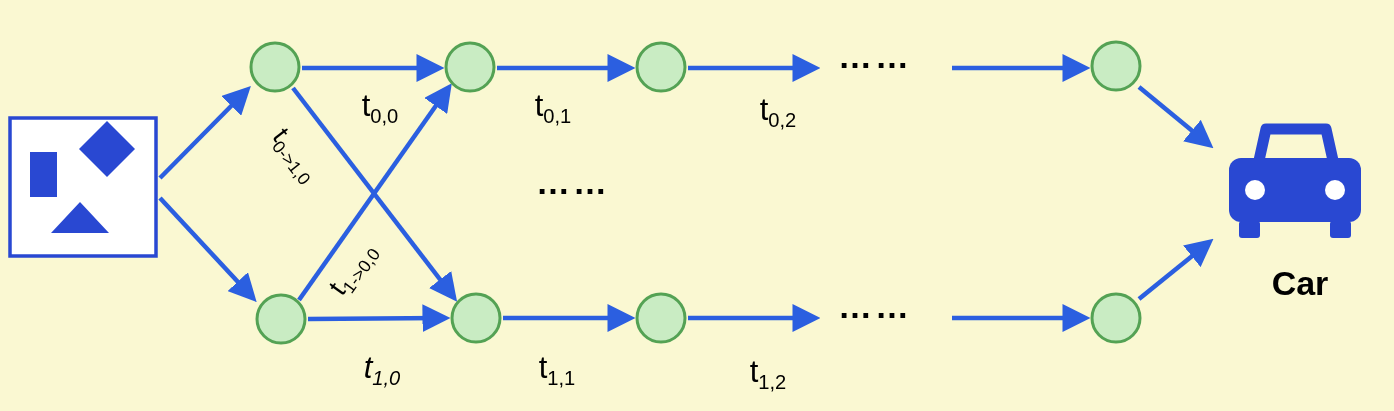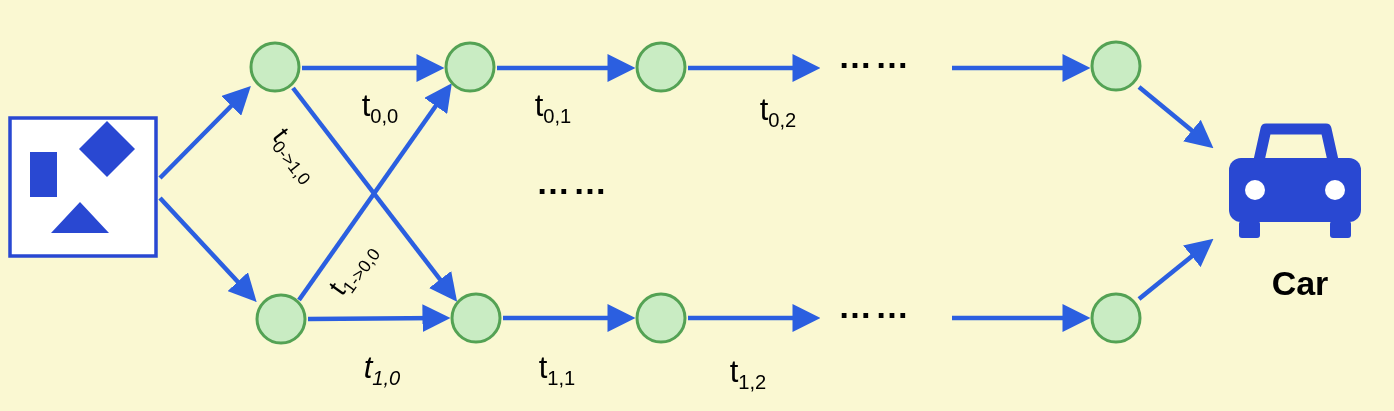--- a/index.html
+++ b/index.html
@@ -109,21 +109,21 @@
   <div class="lbl" style="left:778px;top:94px;">
     <span>t</span><sub>0,2</sub>
   </div>
 
   <div class="lbl" style="left:382px;top:352px;font-style:italic;">
     <span>t</span><sub>1,0</sub>
   </div>
   <div class="lbl" style="left:557px;top:352px;">
     <span>t</span><sub>1,1</sub>
   </div>
-  <div class="lbl" style="left:748px;top:356px;">
+  <div class="lbl" style="left:768px;top:356px;">
     <span>t</span><sub>1,2</sub>
   </div>
 
   <div class="lbl rot" style="left:294px;top:156px;transform:translate(-50%,-50%) rotate(52deg);">
     <span>t</span><sub>0-&gt;1,0</sub>
   </div>
   <div class="lbl rot" style="left:354px;top:270px;transform:translate(-50%,-50%) rotate(-54deg);">
     <span>t</span><sub>1-&gt;0,0</sub>
   </div>
 

